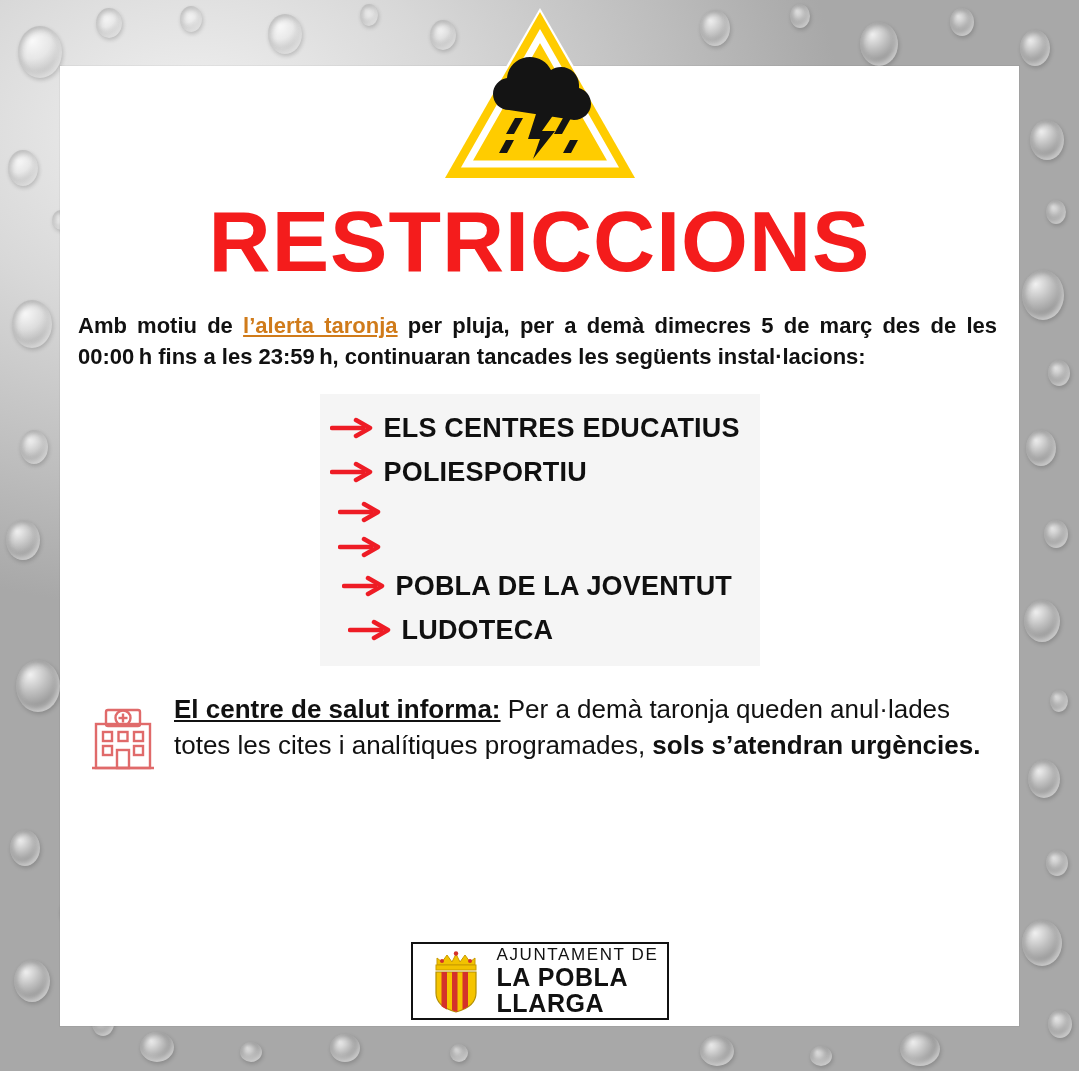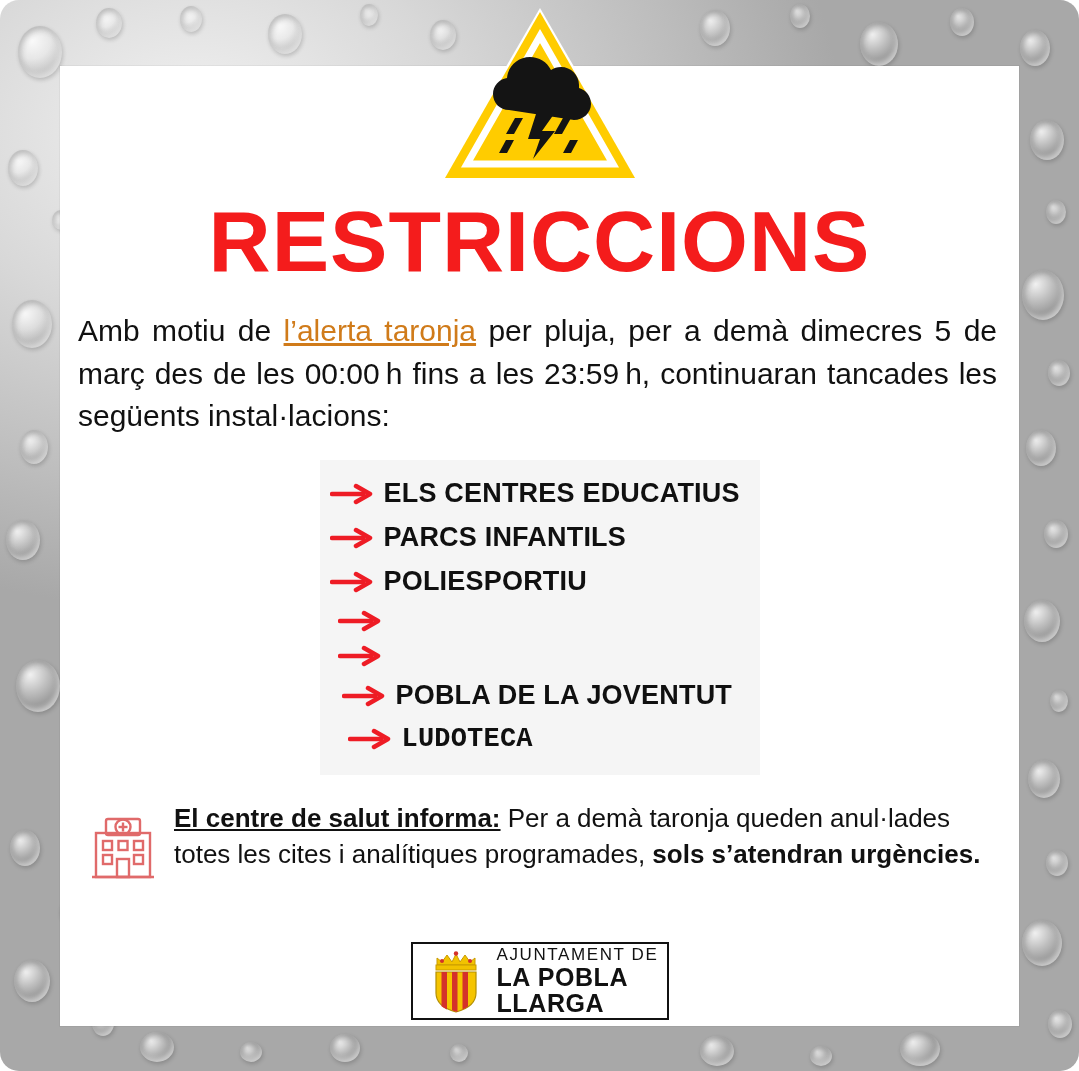--- a/index.html
+++ b/index.html
@@ -15,21 +15,20 @@
 
   
   .poster {
     position: relative;
     width: 1079px;
     height: 1071px;
     background:
       radial-gradient(ellipse 60% 45% at 18% 12%, #f2f2f2 0%, #d8d8d8 40%, #bdbdbd 75%, #a8a8a8 100%),
       linear-gradient(135deg, #cfcfcf 0%, #b4b4b4 30%, #d6d6d6 55%, #9f9f9f 80%, #c2c2c2 100%);
     overflow: hidden;
-    border-radius: 19px;
   }
   .drops {
     position: absolute;
     inset: 0;
     pointer-events: none;
   }
   .drop {
     position: absolute;
     border-radius: 50%;
     background:
@@ -74,22 +73,22 @@
     font-size: 86px;
     font-weight: bold;
     letter-spacing: 1px;
     line-height: 1;
     font-family: "Liberation Sans", sans-serif;
   }
 
   
   .intro {
     margin: 26px 22px 0 18px;
-    font-size: 30px;
-    font-weight: normal;
+    font-size: 22px;
+    font-weight: bold;
     color: #111111;
     line-height: 1.42;
     text-align: justify;
     text-justify: inter-word;
   }
   .intro .alerta {
     color: #d07b1a;
     text-decoration: underline;
   }
 
@@ -120,21 +119,21 @@
     letter-spacing: 0.2px;
     white-space: nowrap;
   }
   
   .list-row.i0 { padding-left: 10px; }
   .list-row.i1 { padding-left: 10px; }
   .list-row.i2 { padding-left: 10px; }
   .list-row.i3 { padding-left: 18px; }
   .list-row.i4 { padding-left: 18px; }
   .list-row.i5 { padding-left: 22px; }
-  .list-row.i6 { padding-left: 28px; font-family: Liberation Mono, monospace; }
+  .list-row.i6 { padding-left: 28px; }
 
   
   .health {
     position: relative;
     margin: 20px 22px 0 18px;
     min-height: 110px;
     padding-left: 96px;
     box-sizing: border-box;
   }
   .hospital-icon {
@@ -265,27 +264,20 @@
     <div class="list-block">
 
       <div class="list-row i0">
         <svg class="arrow" viewBox="0 0 44 22" xmlns="http://www.w3.org/2000/svg">
           <line x1="2" y1="11" x2="33" y2="11" stroke="#ee1c25" stroke-width="4.5" stroke-linecap="round"></line>
           <polyline points="26,3 40,11 26,19" fill="none" stroke="#ee1c25" stroke-width="4.5" stroke-linecap="round" stroke-linejoin="round"></polyline>
         </svg>
         <span class="list-label">ELS CENTRES EDUCATIUS</span>
       </div>
 
-      <div class="list-row i1">
-        <svg class="arrow" viewBox="0 0 44 22" xmlns="http://www.w3.org/2000/svg">
-          <line x1="2" y1="11" x2="33" y2="11" stroke="#ee1c25" stroke-width="4.5" stroke-linecap="round"></line>
-          <polyline points="26,3 40,11 26,19" fill="none" stroke="#ee1c25" stroke-width="4.5" stroke-linecap="round" stroke-linejoin="round"></polyline>
-        </svg>
-        <span class="list-label">PARCS INFANTILS</span>
-      </div>
 
       <div class="list-row i2">
         <svg class="arrow" viewBox="0 0 44 22" xmlns="http://www.w3.org/2000/svg">
           <line x1="2" y1="11" x2="33" y2="11" stroke="#ee1c25" stroke-width="4.5" stroke-linecap="round"></line>
           <polyline points="26,3 40,11 26,19" fill="none" stroke="#ee1c25" stroke-width="4.5" stroke-linecap="round" stroke-linejoin="round"></polyline>
         </svg>
         <span class="list-label">POLIESPORTIU</span>
       </div>
 
       <div class="list-row i3">

